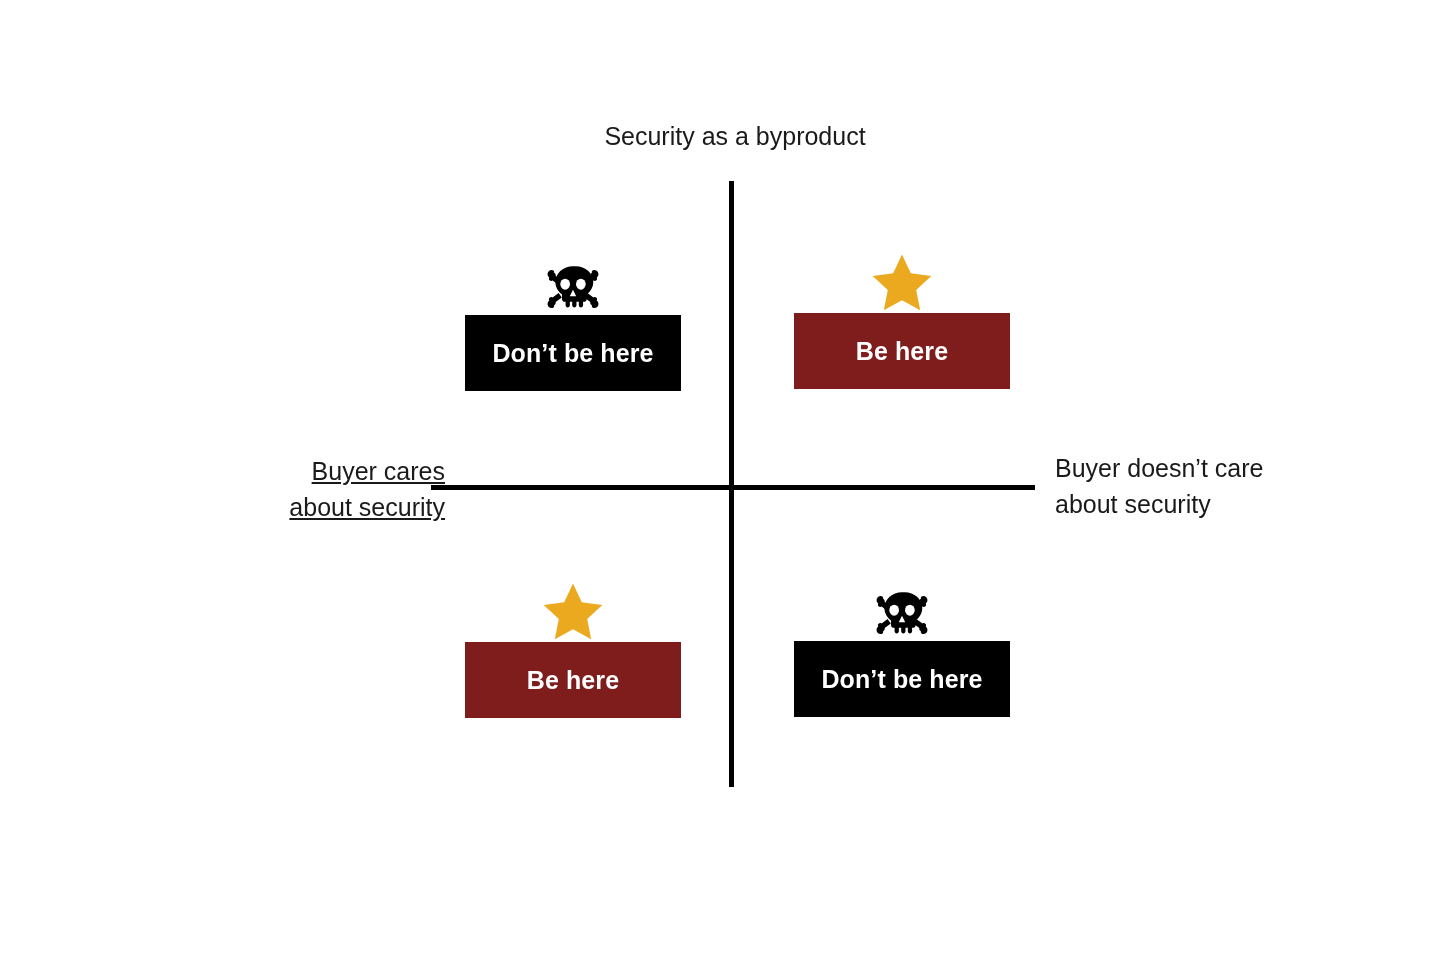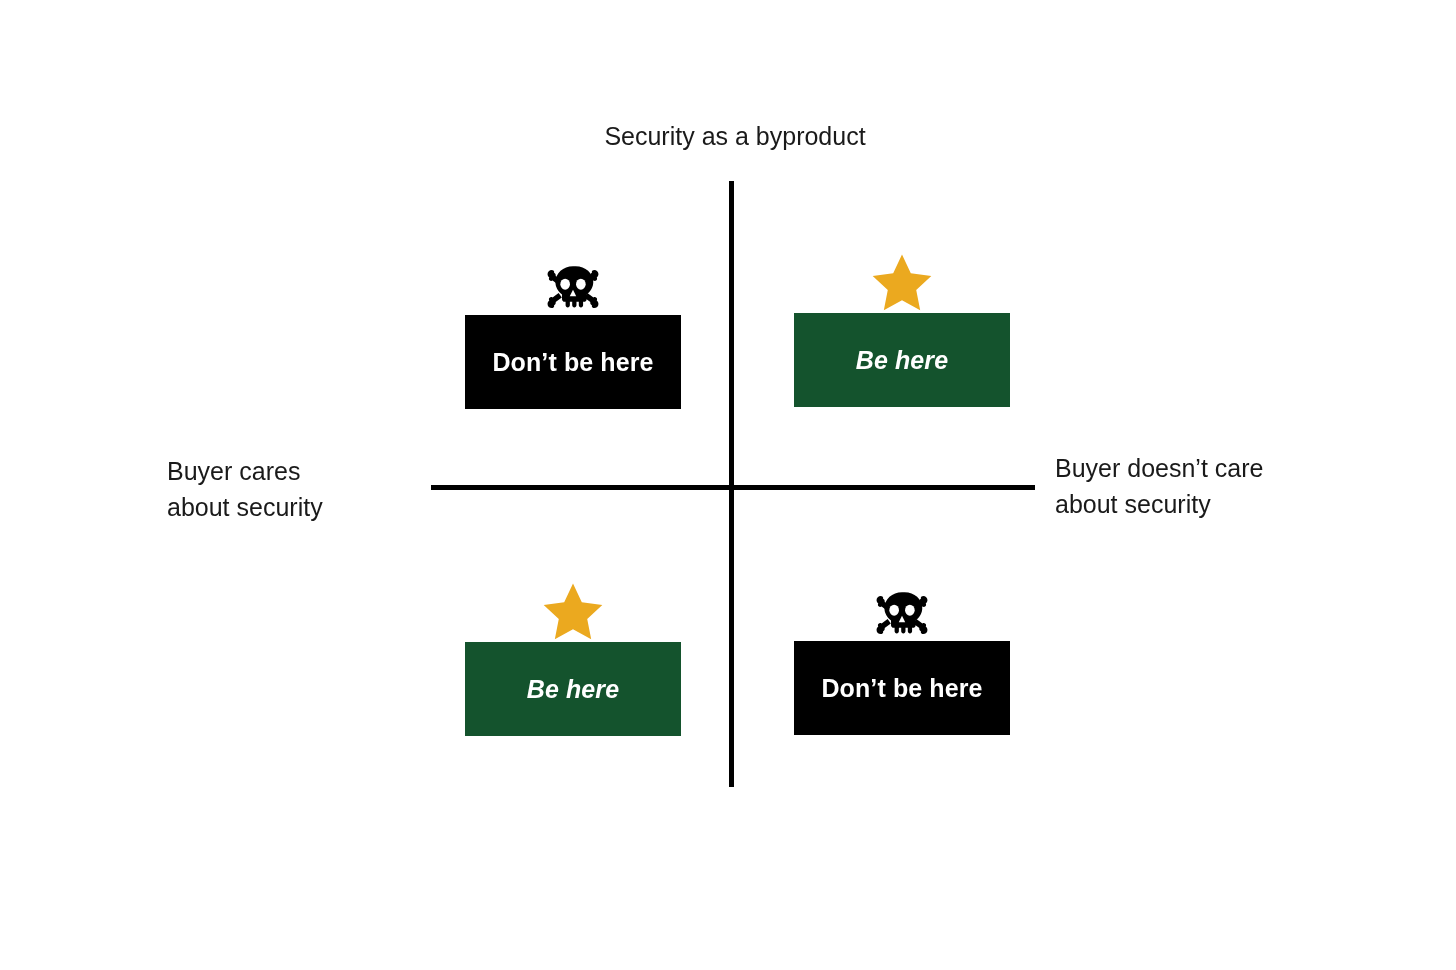--- a/index.html
+++ b/index.html
@@ -56,21 +56,22 @@
   .axis-label.bottom {
     left: 0;
     right: 0;
     top: 819px;
     text-align: center;
   }
   .axis-label.left {
     left: 160px;
     top: 453px;
     width: 278px;
-    text-align: left;
+    text-align: right;
+    text-decoration: underline;
   }
   .axis-label.right {
     left: 1048px;
     top: 450px;
     width: 280px;
     text-align: left;
   }
 
   
   .quad {
@@ -84,34 +85,34 @@
 
   .quad-icon {
     height: 74px;
     display: flex;
     align-items: flex-end;
     justify-content: center;
   }
   .quad-icon svg { display: block; }
 
   .quad-box {
-    height: 94px;
+    height: 76px;
     display: flex;
     align-items: center;
     justify-content: center;
     margin-top: 1px;
   }
   .quad-box .quad-text {
     font-size: 25px;
     font-weight: 700;
     color: #ffffff;
     letter-spacing: 0.1px;
   }
   .quad-box.danger { background: #000000; }
-  .quad-box.good   { background: #14532d; font-style: italic; }
+  .quad-box.good   { background: #7f1d1d; }
 </style>
 </head>
 <body>
 
 <div id="canvas">
 
   <div class="axis-v"></div>
   <div class="axis-h"></div>
 
   <div class="axis-label top">Security as a byproduct</div>

